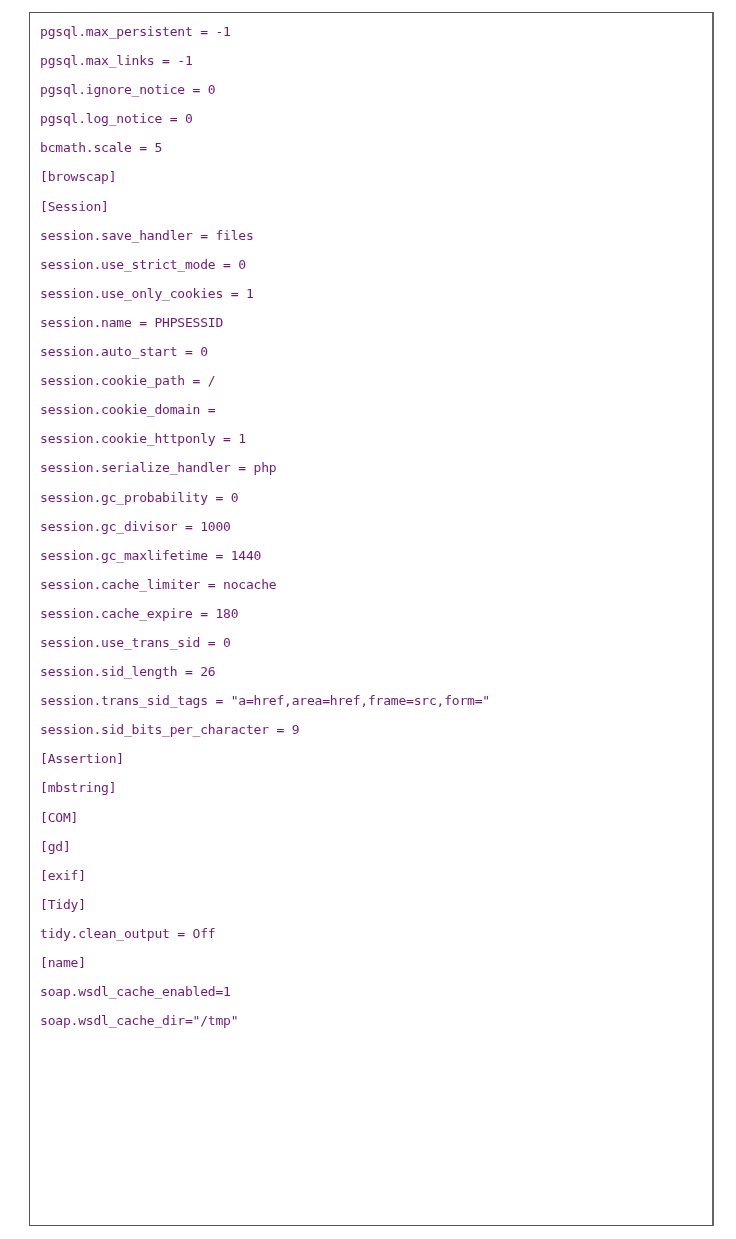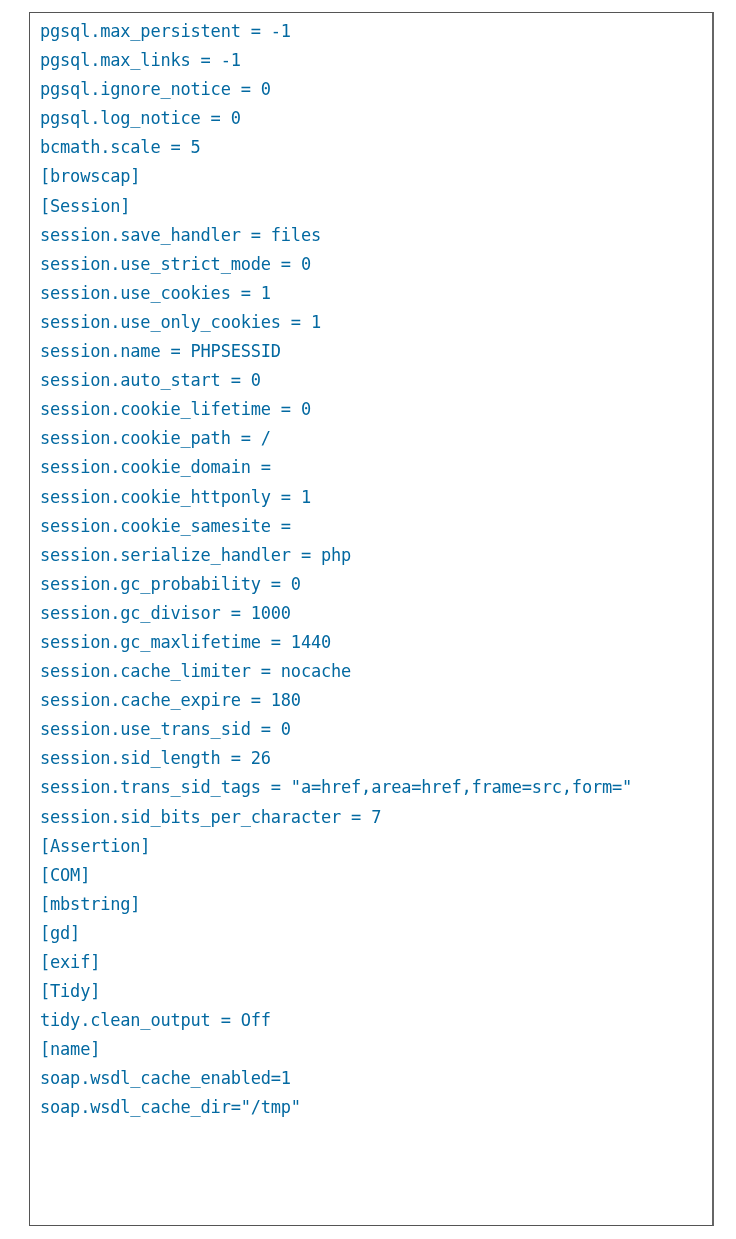--- a/index.html
+++ b/index.html
@@ -10,61 +10,58 @@
       width: 685px; height: 1214px;
       border: 1px solid #555555;
       border-right: 2px solid #666666;
       box-sizing: border-box;
       padding: 4px 0 0 10px;
     }
     .line {
       height: 29.1px;
       line-height: 29.1px;
       font-family: "DejaVu Sans Mono", "Liberation Mono", monospace;
-      font-size: 17px;
-      color: #0369a1;
+      font-size: 13px;
+      color: #701a75;
       white-space: pre;
       letter-spacing: -0.2px;
     }
   </style>
 </head>
 <body>
 
 <div class="box" id="listing">
     <div class="line">pgsql.max_persistent = -1</div>
     <div class="line">pgsql.max_links = -1</div>
     <div class="line">pgsql.ignore_notice = 0</div>
     <div class="line">pgsql.log_notice = 0</div>
     <div class="line">bcmath.scale = 5</div>
     <div class="line">[browscap]</div>
     <div class="line">[Session]</div>
     <div class="line">session.save_handler = files</div>
     <div class="line">session.use_strict_mode = 0</div>
-    <div class="line">session.use_cookies = 1</div>
     <div class="line">session.use_only_cookies = 1</div>
     <div class="line">session.name = PHPSESSID</div>
     <div class="line">session.auto_start = 0</div>
-    <div class="line">session.cookie_lifetime = 0</div>
     <div class="line">session.cookie_path = /</div>
     <div class="line">session.cookie_domain =</div>
     <div class="line">session.cookie_httponly = 1</div>
-    <div class="line">session.cookie_samesite =</div>
     <div class="line">session.serialize_handler = php</div>
     <div class="line">session.gc_probability = 0</div>
     <div class="line">session.gc_divisor = 1000</div>
     <div class="line">session.gc_maxlifetime = 1440</div>
     <div class="line">session.cache_limiter = nocache</div>
     <div class="line">session.cache_expire = 180</div>
     <div class="line">session.use_trans_sid = 0</div>
     <div class="line">session.sid_length = 26</div>
     <div class="line">session.trans_sid_tags = "a=href,area=href,frame=src,form="</div>
-    <div class="line">session.sid_bits_per_character = 7</div>
+    <div class="line">session.sid_bits_per_character = 9</div>
     <div class="line">[Assertion]</div>
+    <div class="line">[mbstring]</div>
     <div class="line">[COM]</div>
-    <div class="line">[mbstring]</div>
     <div class="line">[gd]</div>
     <div class="line">[exif]</div>
     <div class="line">[Tidy]</div>
     <div class="line">tidy.clean_output = Off</div>
     <div class="line">[name]</div>
     <div class="line">soap.wsdl_cache_enabled=1</div>
     <div class="line">soap.wsdl_cache_dir="/tmp"</div>
   </div>
 
 </body></html>

